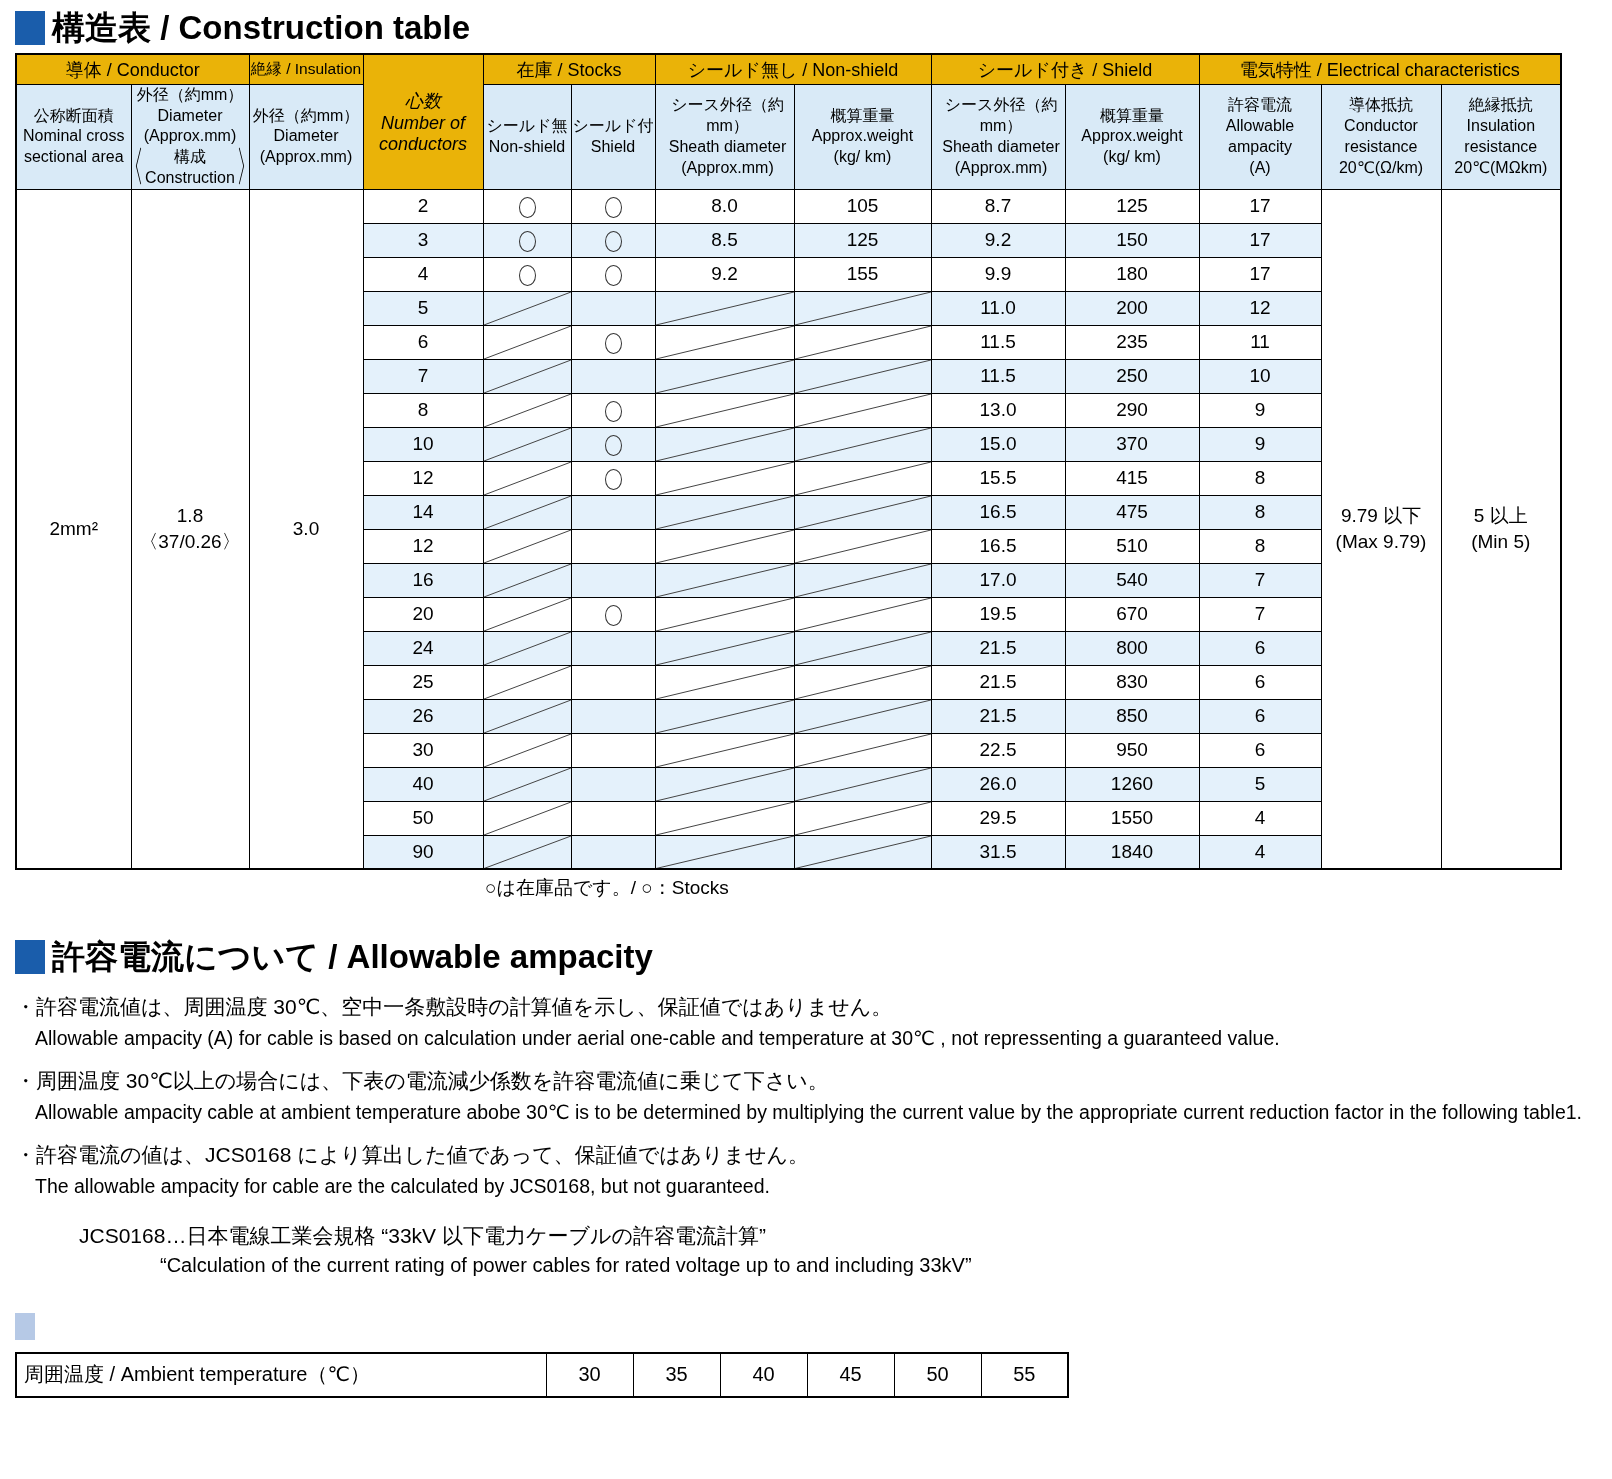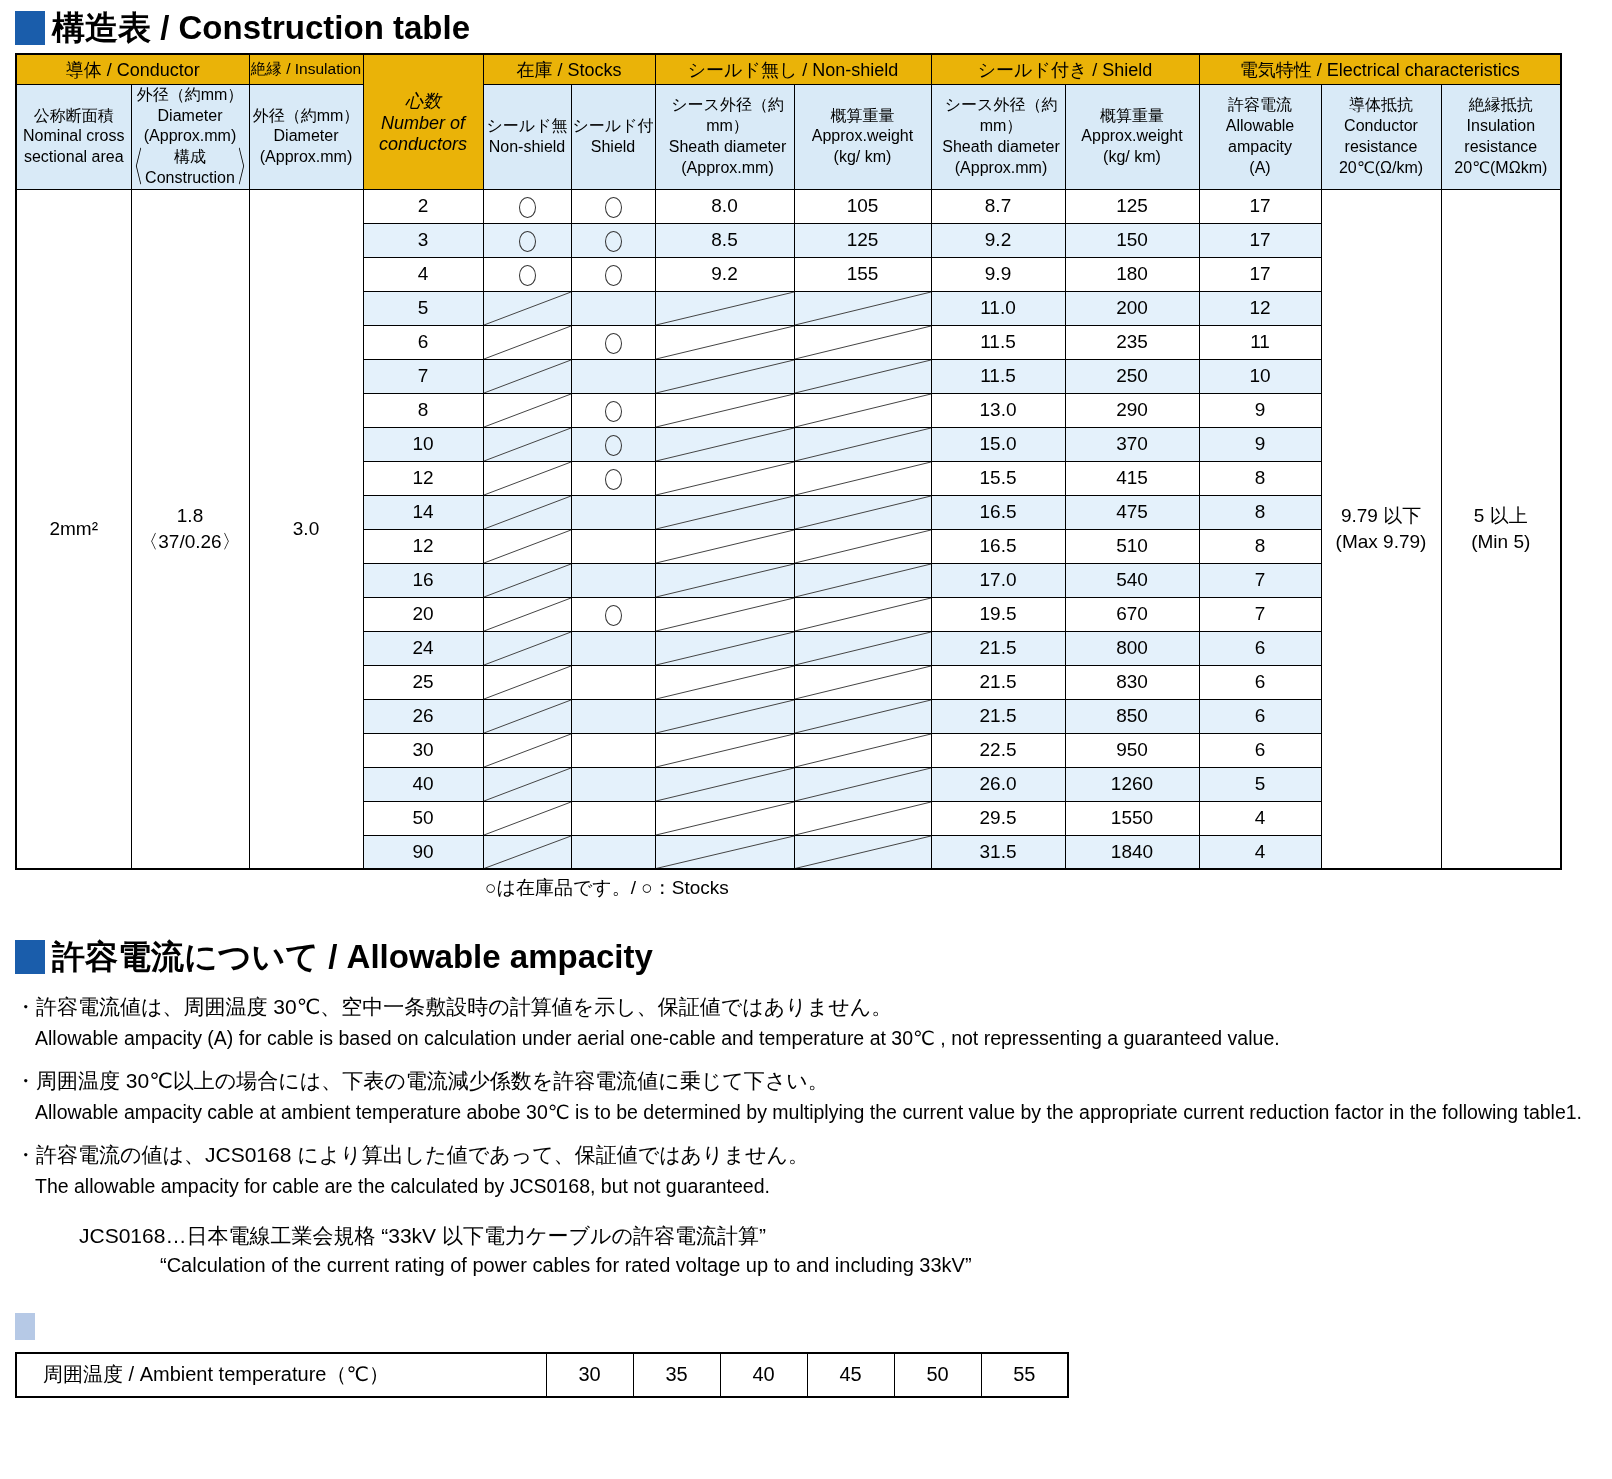--- a/index.html
+++ b/index.html
@@ -42,21 +42,21 @@
   .bullet { margin-top:17px; }
   .bullet .jp { font-size:21px; }
   .bullet .en { font-size:19.5px; margin-left:20px; margin-top:6px; }
   .jcs { margin-top:24px; margin-left:64px; font-size:21px; }
   .jcs .en { margin-left:81px; margin-top:4px; font-size:20px; }
 
   
   .sec3 { margin-top:36px; }
   table.reduction { border-collapse:collapse; margin-top:12px; border:2px solid #000; }
   .reduction td { border:1px solid #000; height:44px; font-size:20px; background:#fff; }
-  .reduction td.label { width:530px; text-align:left; padding-left:26px; }
+  .reduction td.label { width:530px; text-align:left; padding-left:7px; }
   .reduction td.val { width:87px; text-align:center; }
 </style>
 </head>
 <body>
 
 <div class="page">
 
   <div class="sec-title">
     <span class="sq"></span>
     <span>構造表 / Construction table</span>

